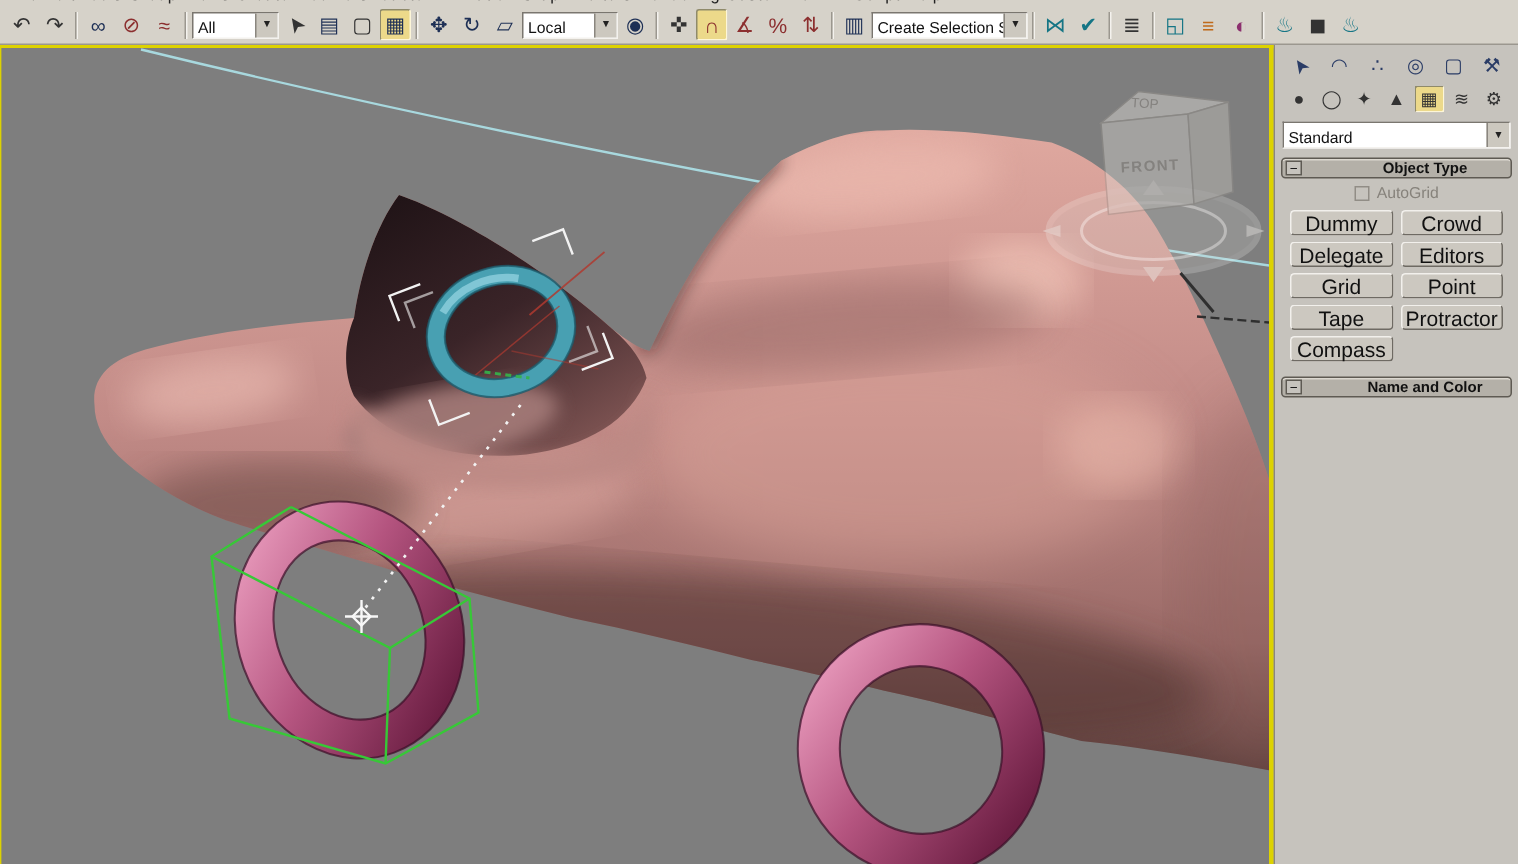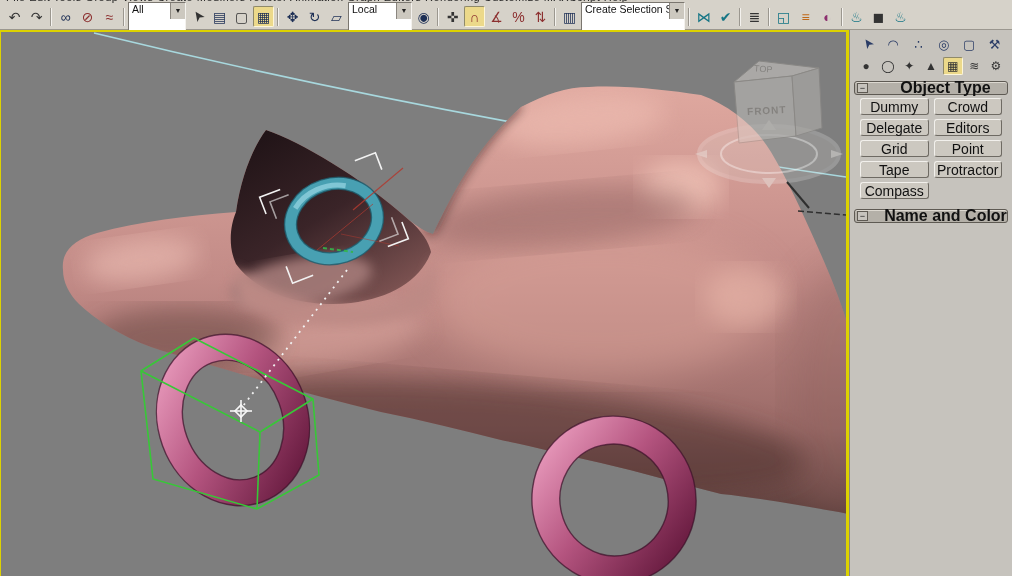--- a/index.html
+++ b/index.html
@@ -15,22 +15,22 @@
   .toolbar { height:26px; background:#d6d2c9; display:flex; align-items:center; gap:1px;
              padding:0 4px; border-bottom:1px solid #9b978f; }
   .tbtn { width:21px; height:21px; display:flex; align-items:center; justify-content:center;
           font-size:14px; color:#1d2f55; border:1px solid transparent; border-radius:2px; flex:0 0 auto; }
   .tbtn.hl { background:#ecd98a; border-color:#8f8a6a #fdf6d8 #fdf6d8 #8f8a6a; }
   .tbtn.teal { color:#157585; }
   .tbtn.orange { color:#c06a1a; }
   .tbtn.dark { color:#333; }
   .tbtn.red { color:#8c2f2f; }
   .sep { width:2px; height:18px; border-left:1px solid #9b978f; border-right:1px solid #f4f2ee; margin:0 2px; flex:0 0 auto; }
-  .combo { height:30px; background:#fff; border:1px solid; border-color:#7a766f #f4f2ee #f4f2ee #7a766f;
-           display:flex; align-items:flex-start; font-size:10.5px; color:#111; flex:0 0 auto; }
+  .combo { height:18px; background:#fff; border:1px solid; border-color:#7a766f #f4f2ee #f4f2ee #7a766f;
+           display:flex; align-items:flex-end; font-size:10.5px; color:#111; flex:0 0 auto; }
   .combo .val { flex:1; padding:0 3px; white-space:nowrap; overflow:hidden; }
   .combo .drop { width:15px; height:16px; background:#ccc8bf; border-left:1px solid #8a867f;
                  display:flex; align-items:center; justify-content:center; font-size:7px; color:#222; }
   .w-all{width:58px} .w-local{width:64px} .w-selset{width:104px}
 
   
   .main { display:flex; height:546px; }
   .viewport { position:relative; width:849px; height:546px; background:#7e7e7e;
               border-top:2px solid #ddd200; border-left:1px solid #ddd200; border-right:3px solid #ddd200; }
   .viewport svg { display:block; }
@@ -45,21 +45,21 @@
   .cat { width:20px; height:18px; display:flex; align-items:center; justify-content:center;
          font-size:12px; color:#333; border:1px solid transparent; border-radius:2px; }
   .cat.hl { background:#ecd98a; border-color:#8f8a6a #fdf6d8 #fdf6d8 #8f8a6a; }
   .panelcombo { margin:2px 1px 6px 1px; }
   .panelcombo .combo { width:100%; }
   .rollout { margin:2px 0 4px 0; }
   .rollhead { height:14px; background:#b4b0a8; border:1px solid #5e5a53; border-radius:3px;
               display:flex; align-items:center; position:relative; box-shadow:inset 0 1px 0 #dcd8d0; }
   .rollhead .minus { width:11px; height:10px; margin-left:2px; border:1px solid #5e5a53; background:#c6c3bd;
                      font-size:9px; line-height:8px; text-align:center; color:#111; }
-  .rollhead .rtitle { position:absolute; left:4px; right:0; text-align:center; font-weight:bold; font-size:16px; color:#111;padding-left:25px; }
+  .rollhead .rtitle { position:absolute; left:13px; right:0; text-align:center; font-weight:bold; font-size:10px; color:#111;padding-left:25px; }
   .autogrid { display:flex; align-items:center; justify-content:center; gap:5px; padding:4px 0 2px 0; color:#86827b; }
   .autogrid .cb { width:10px; height:10px; border:1px solid #918d86; background:#c6c3bd; }
   .btngrid { display:grid; grid-template-columns:1fr 1fr; gap:4px 5px; padding:3px 6px 6px 6px; }
   .obtn { height:17px; background:#ccc8c0; border:1px solid; border-color:#f2f0ec #6e6a63 #6e6a63 #f2f0ec;
           border-radius:3px; font-size:14px; color:#111; display:flex; align-items:center; justify-content:center; }
   .namerow { display:flex; align-items:center; gap:5px; padding:5px 2px 4px 2px; }
   .namefield { flex:1; height:17px; background:#f5f4f1; border:1px solid; border-color:#6e6a63 #f2f0ec #f2f0ec #6e6a63;
                font-size:11px; color:#111; display:flex; align-items:center; padding:0 4px; }
   .swatch { width:16px; height:15px; background:#62c8e6; border:1px solid #4a4640; }
 </style>
@@ -290,25 +290,35 @@
       </div>
       <div class="catrow">
         <div class="cat">●</div>
         <div class="cat">◯</div>
         <div class="cat">✦</div>
         <div class="cat">▲</div>
         <div class="cat hl">▦</div>
         <div class="cat">≋</div>
         <div class="cat">⚙</div>
       </div>
+      <div class="panelcombo">
+        <div class="combo">
+          <span class="val">Standard</span>
+          <span class="drop">▼</span>
+        </div>
+      </div>
 
       <div class="rollout">
         <div class="rollhead">
           <span class="minus">−</span>
           <span class="rtitle">Object Type</span>
+        </div>
+        <div class="autogrid">
+          <span class="cb"></span>
+          <span>AutoGrid</span>
         </div>
         <div class="btngrid">
           <div class="obtn">Dummy</div>
           <div class="obtn">Crowd</div>
           <div class="obtn">Delegate</div>
           <div class="obtn">Editors</div>
           <div class="obtn">Grid</div>
           <div class="obtn">Point</div>
           <div class="obtn">Tape</div>
           <div class="obtn">Protractor</div>

